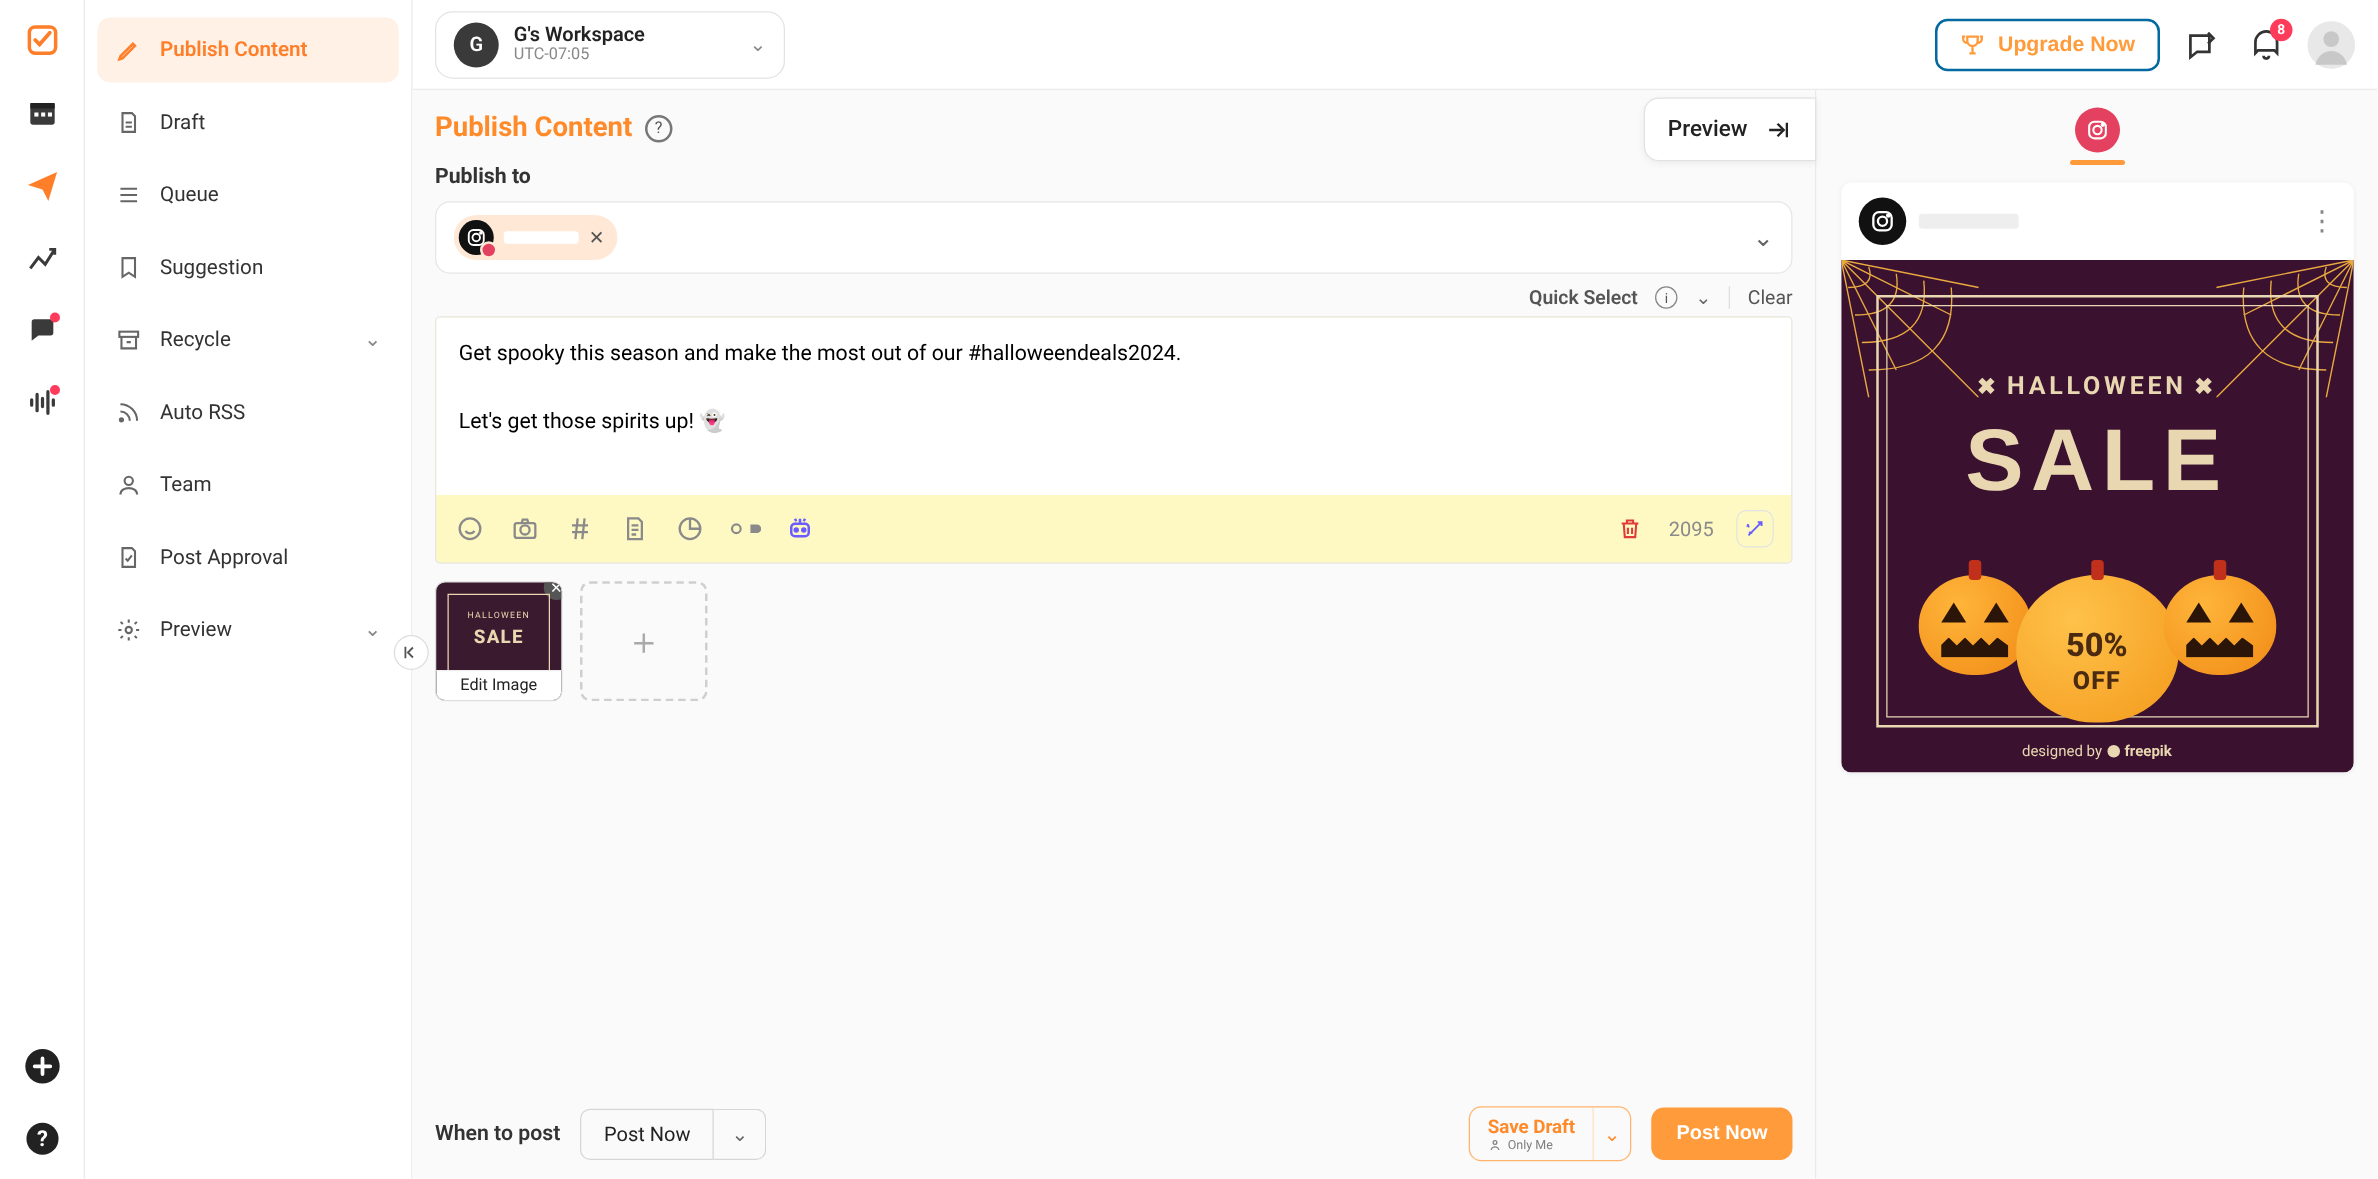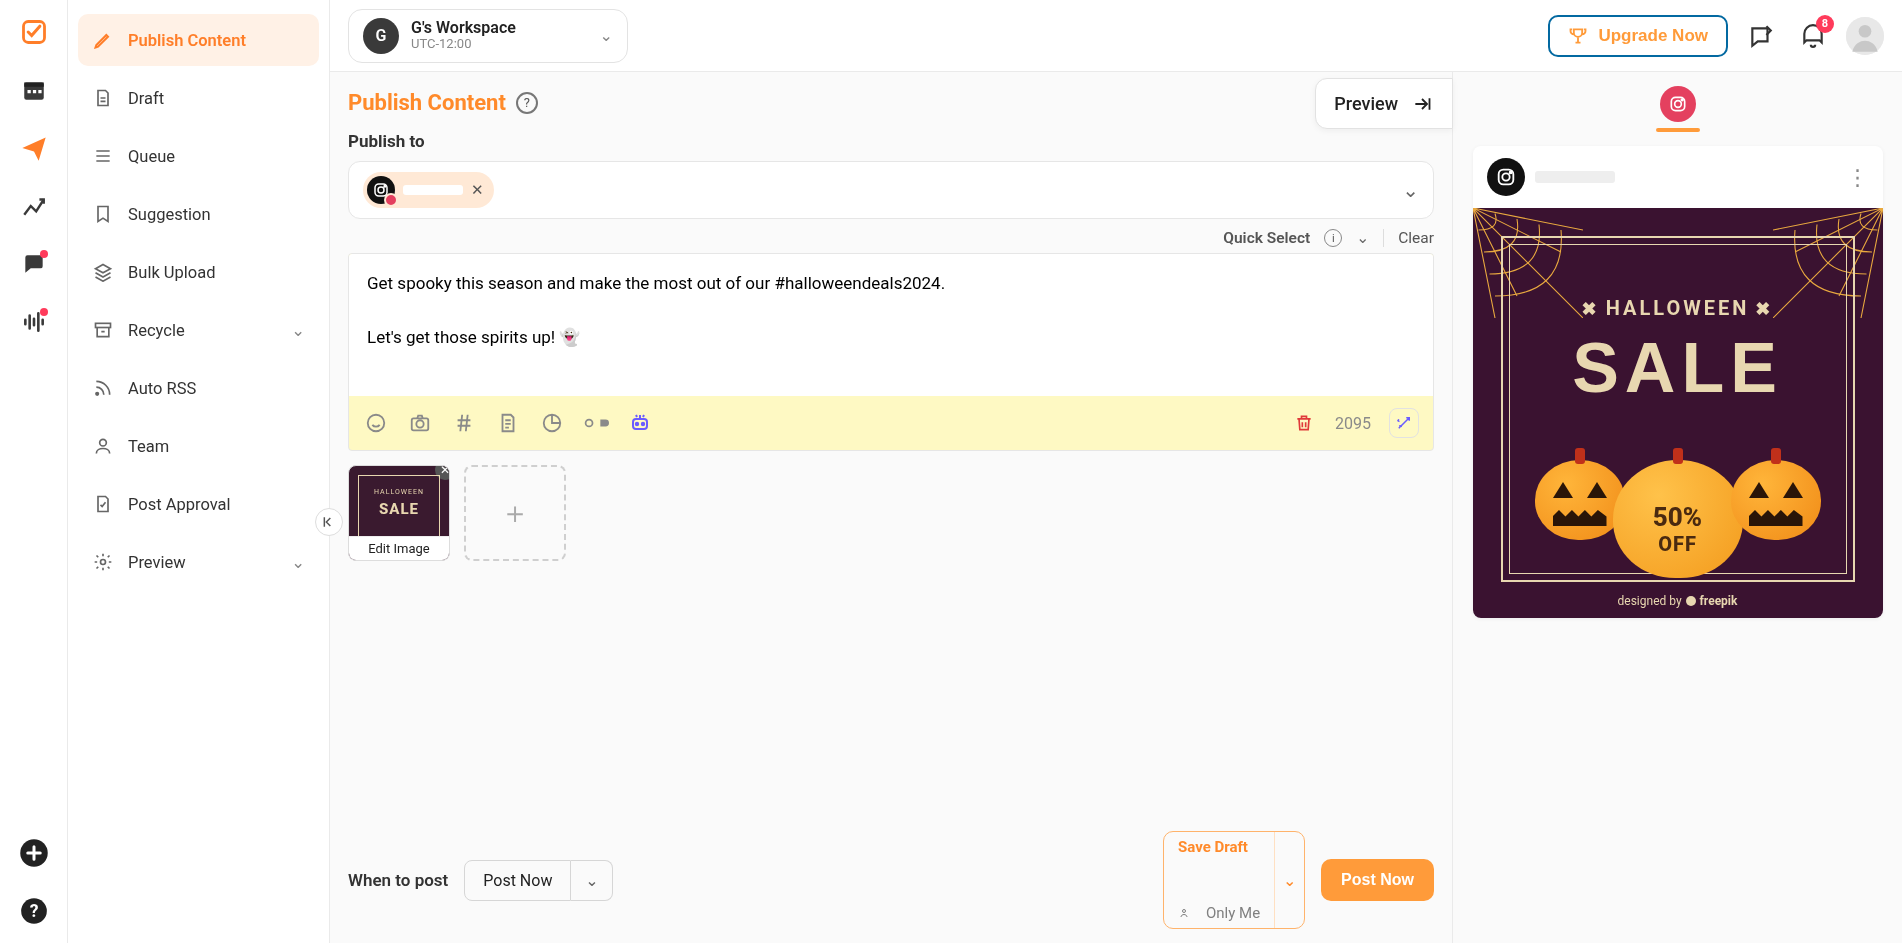--- a/index.html
+++ b/index.html
@@ -74,21 +74,21 @@
 
     .footer { margin-top:auto; display:flex; align-items:center; gap:16px; padding:18px 0 14px 0;}
     .when-label { font-size:17px; font-weight:600; color:#333;}
     .select { display:flex; align-items:stretch;}
     .select-main { border:1px solid #d6d6d6; border-radius:8px 0 0 8px; padding:10px 18px; font-size:16px;}
     .select-toggle { border:1px solid #d6d6d6; border-left:none; border-radius:0 8px 8px 0; width:42px; display:flex; align-items:center; justify-content:center; cursor:pointer; color:#666;}
     .ft-spacer { flex:1;}
     .savedraft { border:1px solid #ffb36b; border-radius:10px; display:flex; align-items:stretch; overflow:hidden; cursor:pointer;}
     .sd-main { display:flex; flex-direction:column; padding:6px 14px; }
     .sd-title { color:#ff8a2a; font-weight:700; font-size:15px;}
-    .sd-sub { color:#808080; font-size:15px; display:flex; align-items:center; gap:16px;margin-top:48px;}
+    .sd-sub { color:#808080; font-size:10px; display:flex; align-items:center; gap:4px;}
     .sd-toggle { width:30px; display:flex; align-items:center; justify-content:center; color:#ff8a2a; border-left:1px solid #ffe0c2;}
     .postnow { background:#ff9b3a; color:#fff; border:none; border-radius:10px; padding:12px 20px; font-size:16px; font-weight:700; cursor:pointer;}
 
     
     .preview { border-left:1px solid #eaeaea; background:#fafafa; display:flex; flex-direction:column; align-items:center; padding-top:14px;}
     .pv-tab { display:flex; gap:12px; align-items:center;}
     .ig-circle { width:36px; height:36px; border-radius:50%; background:#e4405f; display:flex; align-items:center; justify-content:center; color:#fff; position:relative;}
     .ig-underline { width:44px; height:4px; background:#ff9b3a; border-radius:2px; margin-top:6px;}
     .pv-card { width:410px; background:#fff; border-radius:8px; margin-top:14px; box-shadow:0 1px 4px rgba(0,0,0,.06); overflow:hidden;}
     .pv-head { display:flex; align-items:center; padding:12px 14px; gap:10px;}
@@ -206,28 +206,20 @@
       <span class="sb-icon">
           <svg width="20" height="20" viewBox="0 0 24 24" fill="none" stroke="currentColor" stroke-width="2">
             <path d="M6 3h12v18l-6-4-6 4z"></path>
           </svg>
         </span>
       <span>Suggestion</span>
     </div>
     <div class="sb-item">
       <span class="sb-icon">
           <svg width="20" height="20" viewBox="0 0 24 24" fill="none" stroke="currentColor" stroke-width="2">
-            <path d="M12 3l9 5-9 5-9-5 9-5zM3 13l9 5 9-5M3 18l9 5 9-5"></path>
-          </svg>
-        </span>
-      <span>Bulk Upload</span>
-    </div>
-    <div class="sb-item">
-      <span class="sb-icon">
-          <svg width="20" height="20" viewBox="0 0 24 24" fill="none" stroke="currentColor" stroke-width="2">
             <rect x="3" y="4" width="18" height="5"></rect>
             <path d="M5 9v11h14V9M10 14h4"></path>
           </svg>
         </span>
       <span>Recycle</span>
       <span class="sb-chevron">⌄</span>
     </div>
     <div class="sb-item">
       <span class="sb-icon">
           <svg width="20" height="20" viewBox="0 0 24 24" fill="none" stroke="currentColor" stroke-width="2">
@@ -271,21 +263,21 @@
         </svg>
     </div>
   </div>
 
   <div class="main">
     <div class="topbar">
       <div class="ws-pill">
         <div class="ws-avatar">G</div>
         <div class="ws-meta">
           <span class="ws-name">G's Workspace</span>
-          <span class="ws-tz">UTC-12:00</span>
+          <span class="ws-tz">UTC-07:05</span>
         </div>
         <span style="margin-left:auto;color:#888;">⌄</span>
       </div>
       <div class="top-spacer"></div>
       <button class="upgrade-btn">
         <svg width="20" height="20" viewBox="0 0 24 24" fill="none" stroke="#ff9b3a" stroke-width="2.2">
             <path d="M7 4h10v4a5 5 0 01-10 0V4zM5 4H3v2a4 4 0 004 4M19 4h2v2a4 4 0 01-4 4M9 20h6M12 14v6"></path>
           </svg>
         <span>Upgrade Now</span>
       </button>

